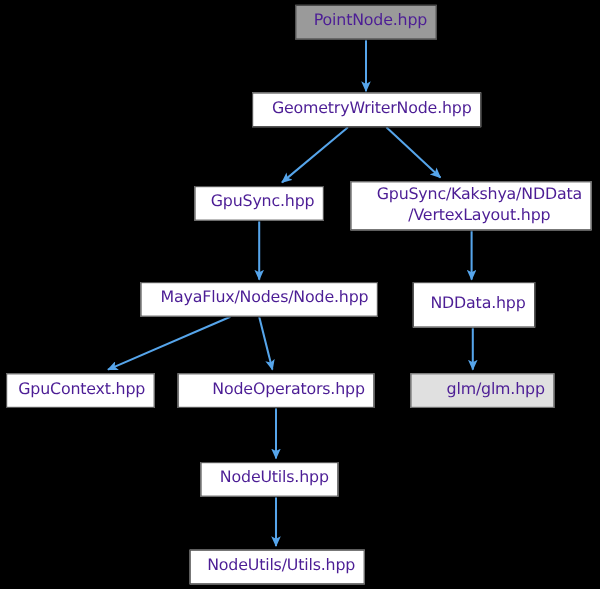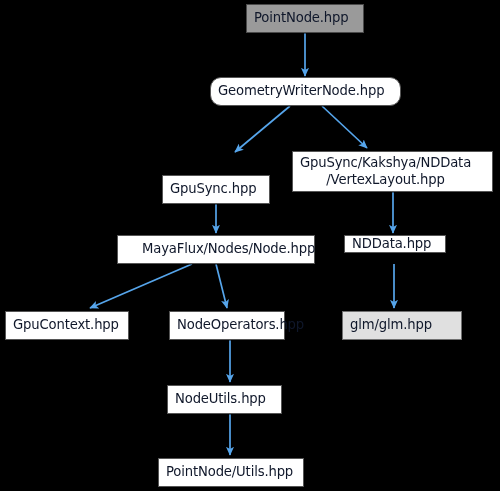--- a/index.html
+++ b/index.html
@@ -22,25 +22,25 @@
     top: 0;
     width: 500px;
     height: 491px;
     pointer-events: none;
   }
   .node {
     position: absolute;
     box-sizing: border-box;
     display: flex;
     align-items: center;
-    justify-content: flex-start;
+    justify-content: flex-end;
     text-align: center;
     border: 1px solid #555555;
     background: #ffffff;
-    color: #0f172a;
+    color: #4c1d95;
     font-size: 13.2px;
     line-height: 1.26;
     letter-spacing: -0.15px;
     white-space: pre-line;
     box-shadow: 1px 1px 0 0 rgba(0,0,0,0.45);
     z-index: 2;
   }
   .node.fill-current {
     background: #9a9a9a;
     border-color: #4a4a4a;
@@ -72,25 +72,25 @@
         <line x1="393" y1="192" x2="393" y2="233" stroke="#56a5eb" stroke-width="1.7" marker-end="url(#arrowhead)"></line>
         <line x1="192" y1="264" x2="90" y2="308" stroke="#56a5eb" stroke-width="1.7" marker-end="url(#arrowhead)"></line>
         <line x1="216" y1="264" x2="227" y2="308" stroke="#56a5eb" stroke-width="1.7" marker-end="url(#arrowhead)"></line>
         <line x1="394" y1="264" x2="394" y2="308" stroke="#56a5eb" stroke-width="1.7" marker-end="url(#arrowhead)"></line>
         <line x1="230" y1="340" x2="230" y2="382" stroke="#56a5eb" stroke-width="1.7" marker-end="url(#arrowhead)"></line>
         <line x1="230" y1="414" x2="230" y2="455" stroke="#56a5eb" stroke-width="1.7" marker-end="url(#arrowhead)"></line>
       </g>
   </svg>
   <div id="nodes">
       <div class="node fill-current" style="left: 246px; top: 4px; width: 118px; height: 29px;"><span class="node-label">PointNode.hpp</span></div>
-      <div class="node " style="left: 210px; top: 77px; width: 191px; height: 29px; border-radius: 11px;"><span class="node-label">GeometryWriterNode.hpp</span></div>
-      <div class="node " style="left: 162px; top: 155px; width: 108px; height: 29px; margin-top: 20px;"><span class="node-label">GpuSync.hpp</span></div>
+      <div class="node " style="left: 210px; top: 77px; width: 191px; height: 29px;"><span class="node-label">GeometryWriterNode.hpp</span></div>
+      <div class="node " style="left: 162px; top: 155px; width: 108px; height: 29px;"><span class="node-label">GpuSync.hpp</span></div>
       <div class="node " style="left: 292px; top: 151px; width: 201px; height: 41px;"><span class="node-label">GpuSync/Kakshya/NDData
 /VertexLayout.hpp</span></div>
       <div class="node " style="left: 117px; top: 235px; width: 198px; height: 29px; padding-left: 17px;"><span class="node-label">MayaFlux/Nodes/Node.hpp</span></div>
-      <div class="node " style="left: 344px; top: 235px; width: 102px; height: 18px;"><span class="node-label">NDData.hpp</span></div>
+      <div class="node " style="left: 344px; top: 235px; width: 102px; height: 38px;"><span class="node-label">NDData.hpp</span></div>
       <div class="node " style="left: 5px; top: 311px; width: 124px; height: 29px;"><span class="node-label">GpuContext.hpp</span></div>
-      <div class="node " style="left: 169px; top: 311px; width: 116px; height: 29px;"><span class="node-label">NodeOperators.hpp</span></div>
+      <div class="node " style="left: 148px; top: 311px; width: 164px; height: 29px;"><span class="node-label">NodeOperators.hpp</span></div>
       <div class="node fill-external" style="left: 342px; top: 311px; width: 120px; height: 29px;"><span class="node-label">glm/glm.hpp</span></div>
       <div class="node " style="left: 167px; top: 385px; width: 115px; height: 29px;"><span class="node-label">NodeUtils.hpp</span></div>
-      <div class="node " style="left: 158px; top: 458px; width: 146px; height: 29px;"><span class="node-label">PointNode/Utils.hpp</span></div>
+      <div class="node " style="left: 158px; top: 458px; width: 146px; height: 29px;"><span class="node-label">NodeUtils/Utils.hpp</span></div>
     </div>
 </div>
 
 </body></html>

